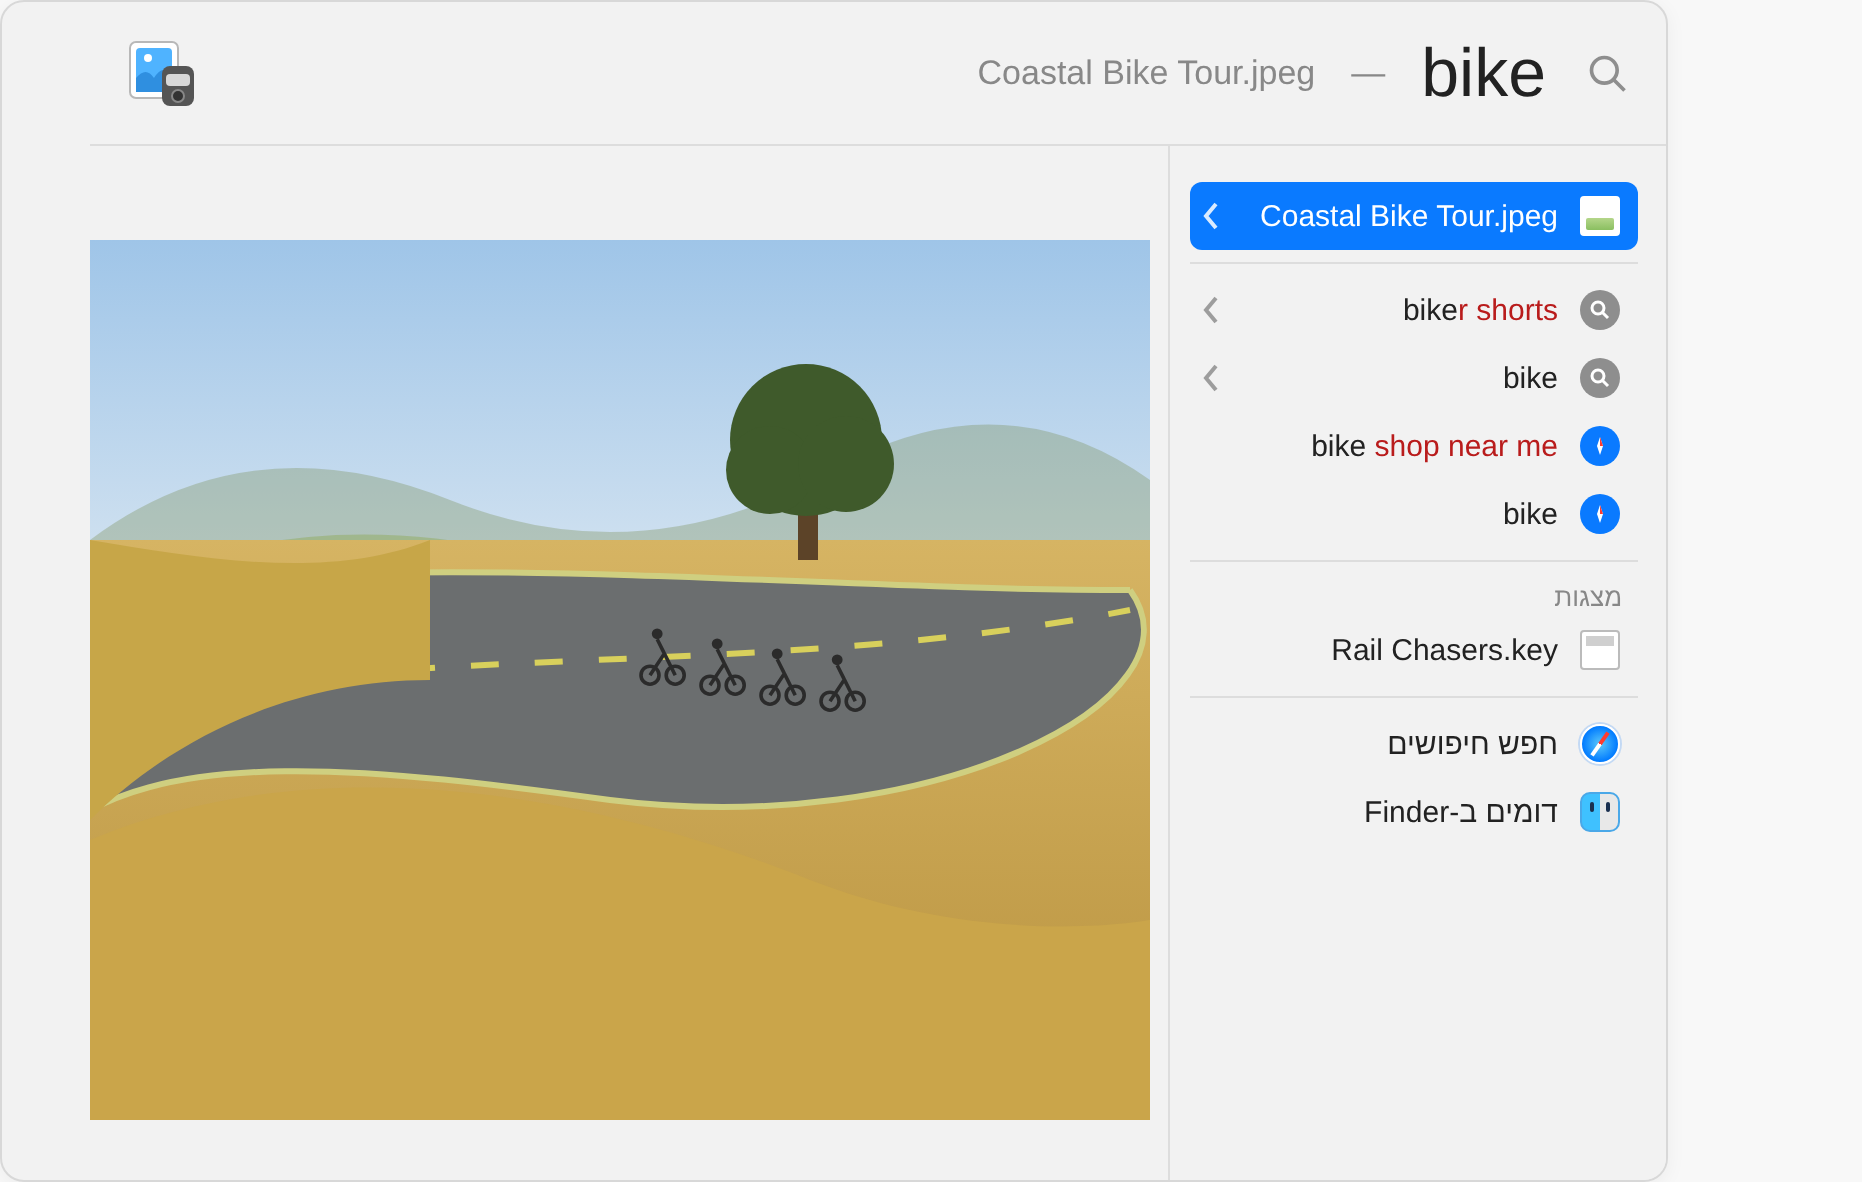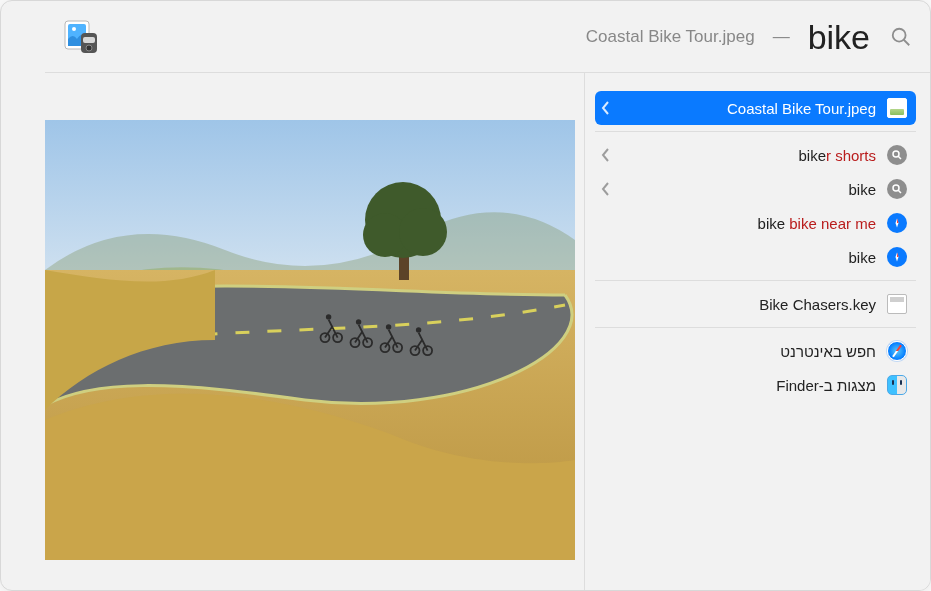--- a/index.html
+++ b/index.html
@@ -4,21 +4,21 @@
 <style>
   * { box-sizing: border-box; margin: 0; padding: 0; }
   body {
     width: 931px;
     height: 591px;
     background: #f8f8f8;
     font-family: -apple-system, "Helvetica Neue", Arial, sans-serif;
     overflow: hidden;
   }
   .window {
-    width: 931px;
+    width: 834px;
     height: 591px;
     background: #f2f2f2;
     border-radius: 12px;
     border: 1px solid #d8d8d8;
     overflow: hidden;
     position: relative;
     box-shadow: 0 2px 10px rgba(0,0,0,0.05);
     padding-left: 44px;
   }
 
@@ -334,54 +334,55 @@
         </div>
         <div class="row">
           <div class="iconbox">
             <div class="circle blue">
                 <svg viewBox="0 0 24 24">
                   <path d="M12,3 L15,12 L12,21 L9,12 Z" fill="#fff"></path>
                   <path d="M12,3 L15,12 L12,12 Z" fill="#ff3b30"></path>
                 </svg>
               </div>
           </div>
-          <span class="text"><span class="match">bike</span><span class="rest"> bike near me</span></span>
+          <span class="text"><span class="match">bike</span><span class="rest"> shop near me</span></span>
         </div>
         <div class="row">
           <div class="iconbox">
             <div class="circle blue">
                 <svg viewBox="0 0 24 24">
                   <path d="M12,3 L15,12 L12,21 L9,12 Z" fill="#fff"></path>
                   <path d="M12,3 L15,12 L12,12 Z" fill="#ff3b30"></path>
                 </svg>
               </div>
           </div>
           <span class="text"><span class="match">bike</span><span class="rest"></span></span>
         </div>
       </div>
 
       <div class="divider"></div>
 
+      <div class="section-label">מצגות</div>
       <div class="row">
         <div class="iconbox">
           <div class="key-thumb"></div>
         </div>
-        <span class="text">Bike Chasers.key</span>
+        <span class="text">Rail Chasers.key</span>
       </div>
 
       <div class="divider"></div>
 
       <div class="row">
         <div class="iconbox">
           <div class="safari-icon"></div>
         </div>
-        <span class="text">חפש באינטרנט</span>
+        <span class="text">חפש חיפושים</span>
       </div>
       <div class="row">
         <div class="iconbox">
           <div class="finder-face"></div>
         </div>
-        <span class="text">מצגות ב-Finder</span>
+        <span class="text">דומים ב-Finder</span>
       </div>
 
     </div>
   </div>
 </div>
 
 </body></html>

